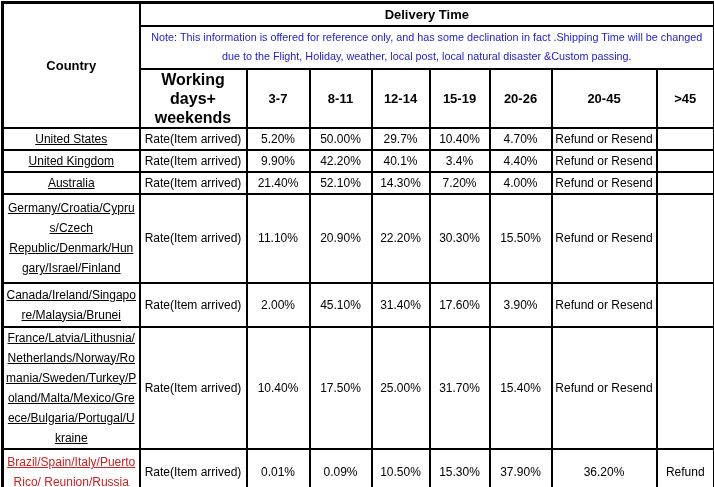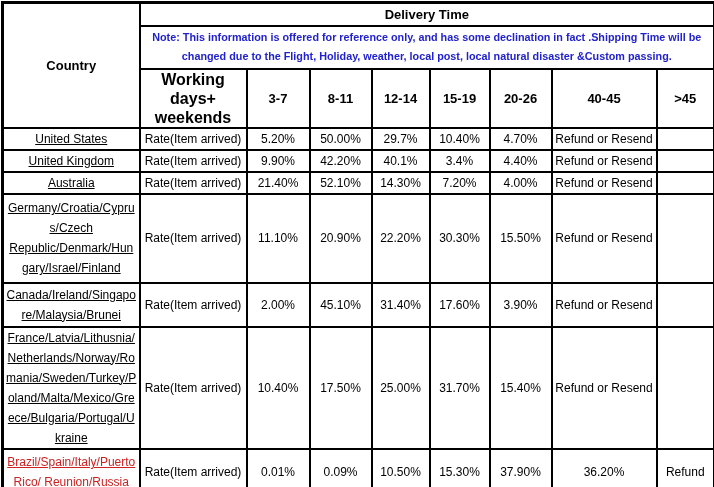--- a/index.html
+++ b/index.html
@@ -30,21 +30,21 @@
     vertical-align: middle;
     padding: 0 2px;
     font-size: 12px;
     font-weight: normal;
     overflow: hidden;
   }
   th.corner  { font-weight: bold; font-size: 13px; }
   th.group   { font-weight: bold; font-size: 13px; margin-left: 16px; }
   td.note {
     color: var(--note_text);
-    font-weight: bold;
+    font-weight: normal;
     font-size: 10.8px;
     line-height: 19px;
     padding: 0 5px;
   }
   th.colhead  { font-weight: bold; font-size: 13px; }
   th.workdays { font-weight: bold; font-size: 16px; line-height: 19px; }
   td.country {
     line-height: 20px;
     overflow-wrap: break-word;
     word-break: break-word;
@@ -86,21 +86,21 @@
       <tr class="h-note">
         <td class="note" colspan="8">Note: This information is offered for reference only, and has some declination in fact .Shipping Time will be changed due to the Flight, Holiday, weather, local post, local natural disaster &amp;Custom passing.</td>
       </tr>
       <tr class="h-cols">
         <th class="workdays">Working days+ weekends</th>
         <th class="colhead">3-7</th>
         <th class="colhead">8-11</th>
         <th class="colhead">12-14</th>
         <th class="colhead">15-19</th>
         <th class="colhead">20-26</th>
-        <th class="colhead">40-45</th>
+        <th class="colhead">20-45</th>
         <th class="colhead">&gt;45</th>
       </tr>
 
       <tr class="r0">
         <td class="country">United States</td>
         <td>Rate(Item arrived)</td>
         <td>5.20%</td>
         <td>50.00%</td>
         <td>29.7%</td>
         <td>10.40%</td>

